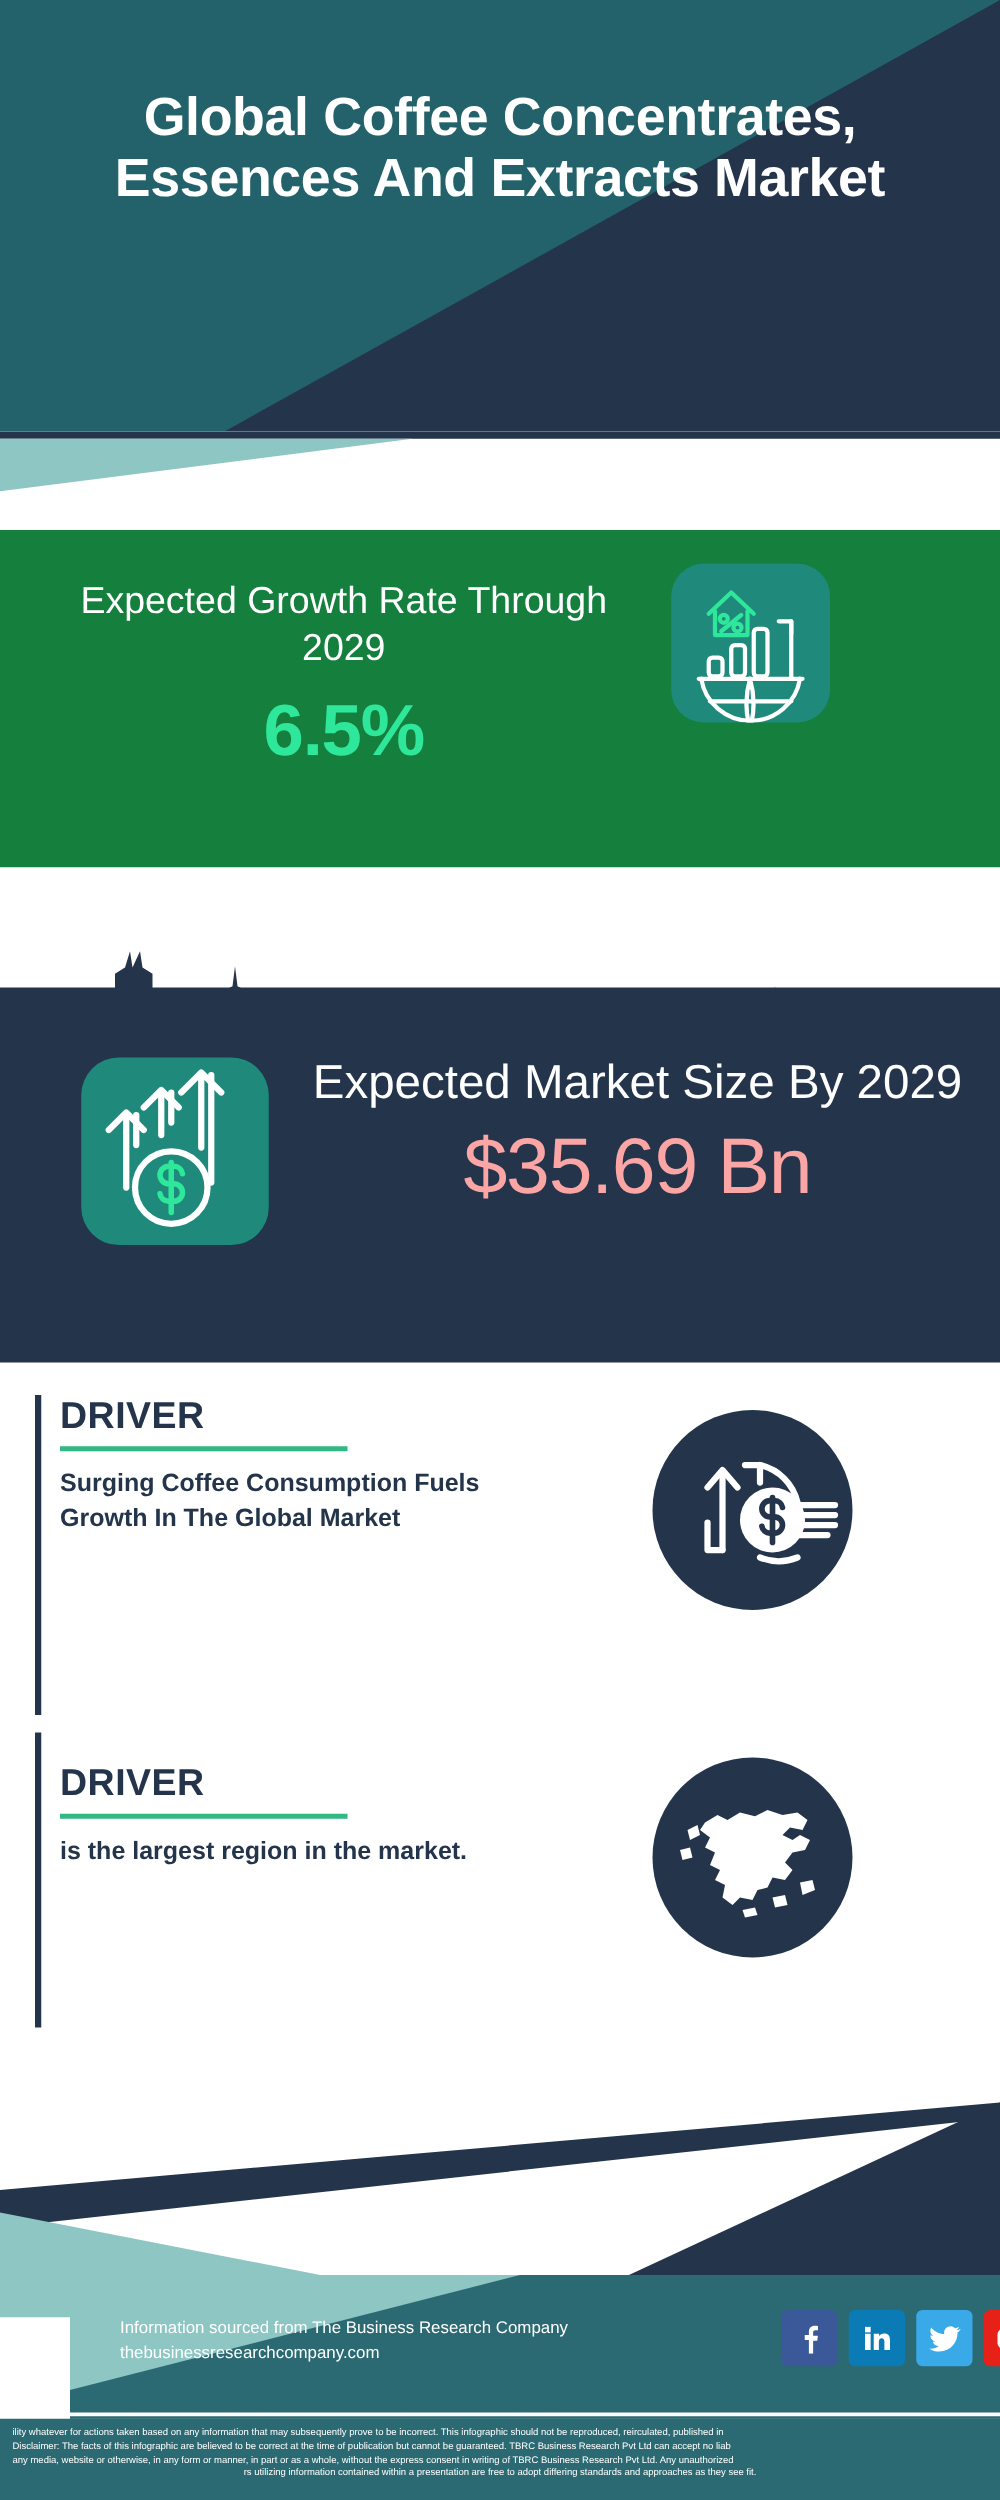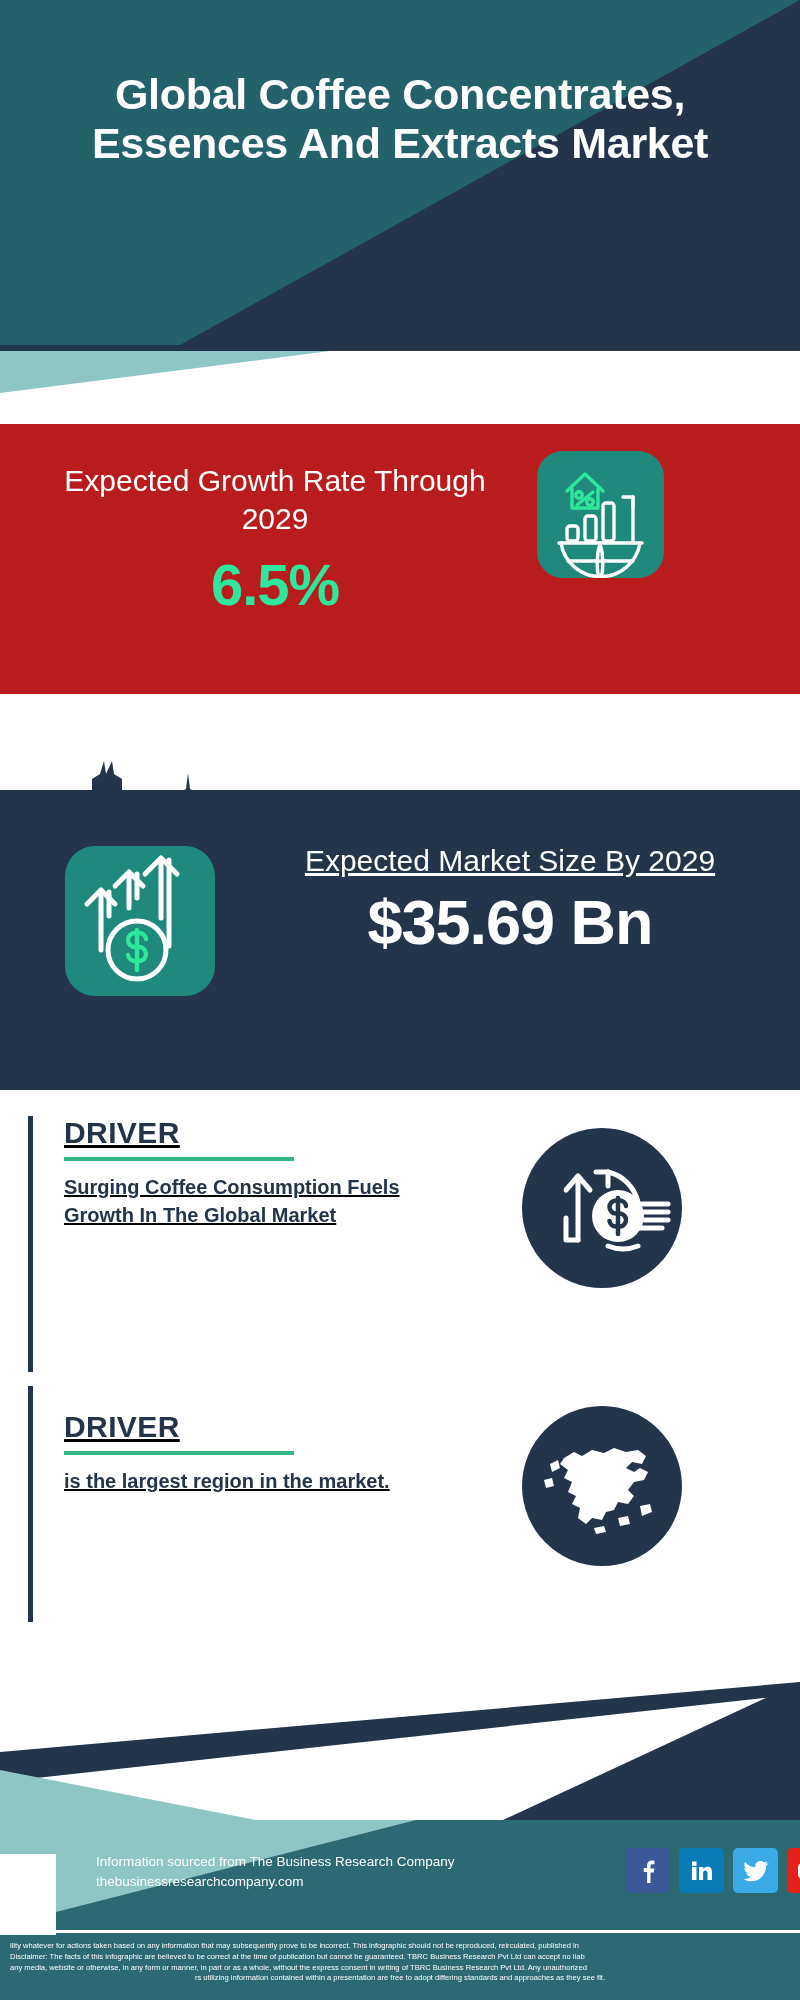--- a/index.html
+++ b/index.html
@@ -30,21 +30,21 @@
     padding:0 12px;
   }
   .hdr-accent {
     position:absolute; left:0; top:345px; width:800px; height:48px;
     z-index:2;
   }
 
   
   .growth {
     position:absolute; left:0; top:424px; width:800px; height:270px;
-    background:#b91c1c;
+    background:#15803d;
   }
   .growth-text {
     position:absolute; left:40px; top:38px; width:470px;
     text-align:center; color:#ffffff;
   }
   .growth-label { font-size:30px; line-height:1.28; font-weight:normal; }
   .growth-value {
     color:#2fe79b; font-size:58px; font-weight:bold; line-height:1.05;
     margin-top:16px; letter-spacing:-1px;
   }
@@ -66,33 +66,33 @@
     background:#23344b; z-index:4;
   }
   .icon-box-b {
     position:absolute; left:65px; top:56px;
     width:150px; height:150px; border-radius:30px; background:#1f8a7c;
   }
   .market-text {
     position:absolute; left:250px; top:52px; width:520px;
     text-align:center; color:#ffffff;
   }
-  .market-label { font-size:30px; line-height:1.28;text-decoration:underline; }
+  .market-label { font-size:38px; line-height:1.28; }
   .market-value {
-    color:#ffffff; font-size:63px; font-weight:bold; line-height:1.1;
+    color:#fca5a5; font-size:63px; font-weight:normal; line-height:1.1;
     margin-top:8px; letter-spacing:-1px;
   }
 
   
   .cards { position:absolute; left:0; top:1090px; width:800px; height:584px; background:#ffffff; }
   .card { position:absolute; width:800px; }
   .card .bar {
     position:absolute; left:28px; top:0; width:5px; background:#23344b;
   }
-  .card-inner { position:absolute; left:64px; top:0; width:400px;text-decoration:underline; }
+  .card-inner { position:absolute; left:48px; top:0; width:400px; }
   .card-title {
     color:#23344b; font-size:30px; font-weight:bold; letter-spacing:0.4px;
     line-height:1.12;
   }
   .card-rule { width:230px; height:4px; background:#32b883; margin:7px 0 12px 0; }
   .card-body {
     color:#23344b; font-size:20px; font-weight:bold; line-height:1.42;
   }
   .card-circle {
     position:absolute; width:160px; height:160px; border-radius:50%;

